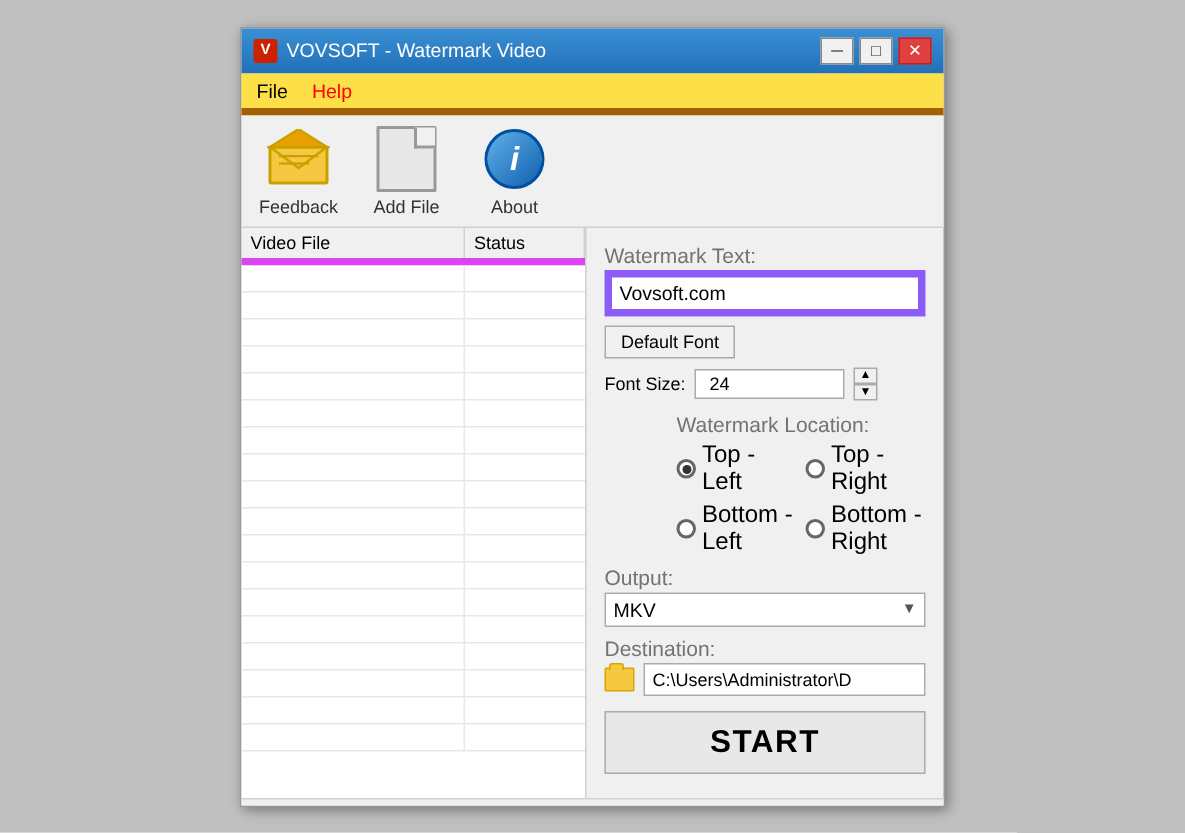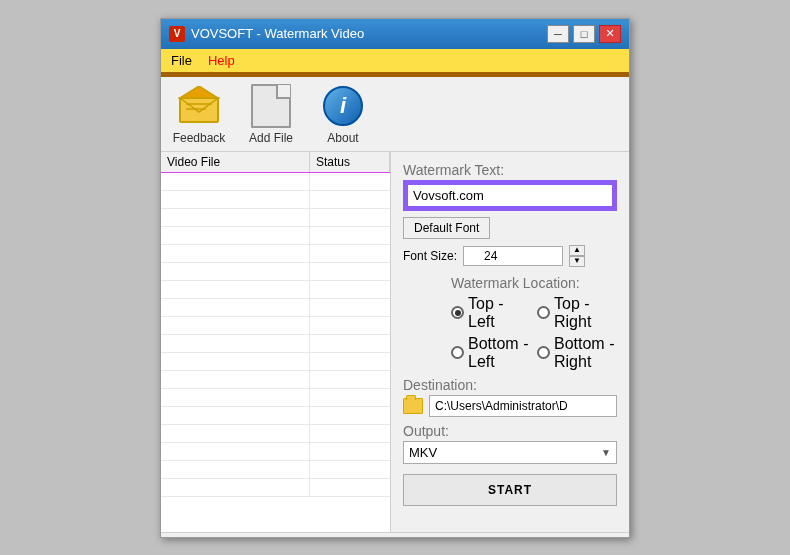--- a/index.html
+++ b/index.html
@@ -146,21 +146,21 @@
     }
     .file-list {
       width: 230px;
       border-right: 1px solid #d0d0d0;
       display: flex;
       flex-direction: column;
     }
     .file-list-header {
       display: flex;
       background: #f0f0f0;
-      border-bottom: 1px solid #d946ef;
+      border-bottom: 5px solid #d946ef;
       font-size: 12px;
     }
     .file-list-col {
       padding: 3px 6px;
       border-right: 1px solid #d0d0d0;
     }
     .file-list-col:first-child { flex: 1; }
     .file-list-col:last-child { width: 80px; }
     .file-list-rows {
       flex: 1;
@@ -212,21 +212,21 @@
     }
     .btn-default { font-weight: 500; }
     .font-size-row {
       display: flex;
       align-items: center;
       gap: 6px;
     }
     .font-size-label { font-size: 12px; }
     .font-size-input {
       width: 100px;
-      padding: 2px 20px;
+      padding: 2px 9px;
       border: 1px solid #aaa;
       background: white;
       font-size: 12px;
       outline: none;
     }
     .spinner-btns {
       display: flex;
       flex-direction: column;
     }
     .spinner-btn {
@@ -330,21 +330,21 @@
       border: 1px solid #aaa;
       background: white;
       font-size: 12px;
       outline: none;
     }
     .start-btn {
       width: 100%;
       padding: 8px;
       background: #e8e8e8;
       border: 1px solid #aaa;
-      font-size: 12px;
+      font-size: 21px;
       font-weight: 600;
       cursor: pointer;
       margin-top: 4px;
       letter-spacing: 1px;
     }
     .status-bar {
       background: #f0f0f0;
       border-top: 1px solid #d0d0d0;
       padding: 2px 8px;
       font-size: 11px;
@@ -519,43 +519,43 @@
             <span>Top - Right</span>
           </div>
           <div class="radio-option">
             <div class="radio-circle"></div>
             <span>Bottom - Left</span>
           </div>
           <div class="radio-option">
             <div class="radio-circle"></div>
             <span>Bottom - Right</span>
           </div>
-        </div>
-      </div>
-
-      <div>
-        <div class="section-label">Destination:</div>
-        <div class="dest-row">
-          <div class="folder-icon"></div>
-          <input class="dest-input" type="text" value="C:\Users\Administrator\D" style="">
         </div>
       </div>
 
       <div>
         <div class="section-label">Output:</div>
         <div class="select-wrapper">
           <select class="output-select">
             <option>MKV</option>
             <option>AVI</option>
             <option>MP4</option>
             <option>MOV</option>
           </select>
         </div>
       </div>
 
+      <div>
+        <div class="section-label">Destination:</div>
+        <div class="dest-row">
+          <div class="folder-icon"></div>
+          <input class="dest-input" type="text" value="C:\Users\Administrator\D" style="">
+        </div>
+      </div>
+
       <button class="start-btn">START</button>
     </div>
   </div>
 
   <div class="status-bar">
     <span></span>
   </div>
 </div>
 
 </body></html>

